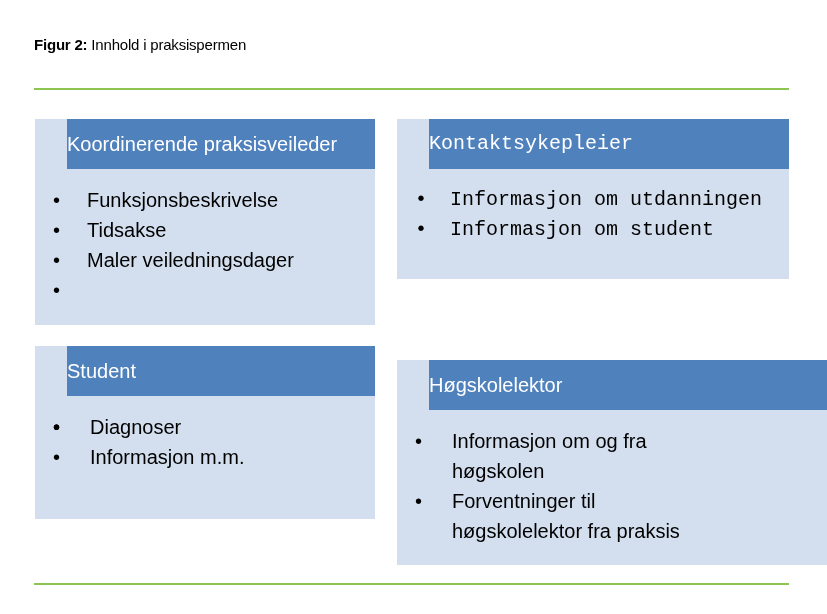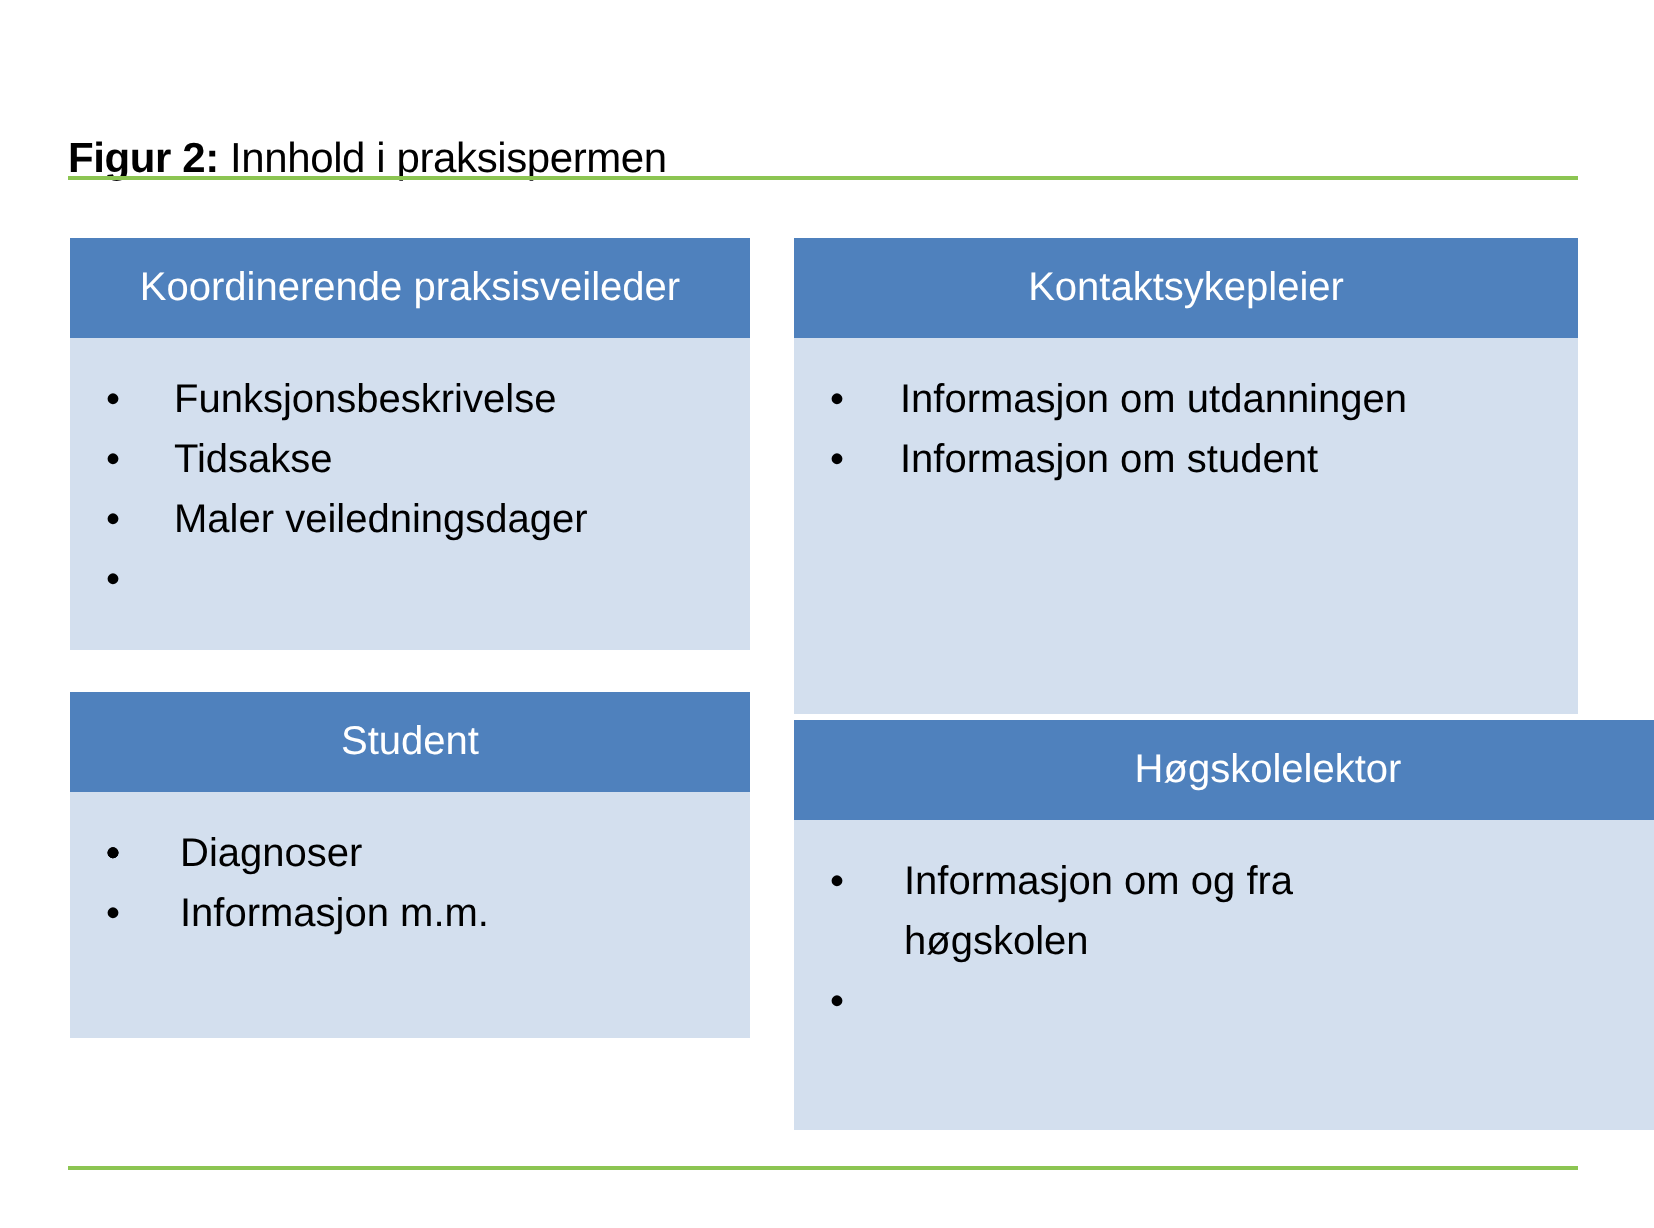--- a/index.html
+++ b/index.html
@@ -1,31 +1,31 @@
 <!DOCTYPE html>
 <html><head>
 <meta charset="utf-8">
 <style>
   html, body { margin:0; padding:0; background:#ffffff; }
   body { width:827px; height:614px; position:relative; overflow:hidden;
          font-family:"Liberation Sans", "DejaVu Sans", sans-serif; color:#000; }
-  .title { position:absolute; left:34px; top:36px; font-size:21px; letter-spacing:-0.2px;margin-top:32px; }
+  .title { position:absolute; left:34px; top:36px; font-size:15px; letter-spacing:-0.2px; }
   .title b { font-weight:bold; }
   .title .rest { font-weight:normal; }
   .rule { position:absolute; left:34px; width:755px; height:2px; background:#8cc552; }
   .rule.top { top:88px; }
   .rule.bottom { top:583px; }
   .box { position:absolute; background:#d3dfee; }
   .box .hdr { background:#4f81bd; color:#fff; height:50px; line-height:50px;
-              text-align:center; font-size:20px; }
+              text-align:left; font-size:20px;margin-left:32px; }
   .box ul { list-style:none; margin:0; padding:16px 0 0 0; }
   .box li { position:relative; font-size:20px; line-height:30px; padding-left:53px; }
   .box li .dot { position:absolute; left:18px; top:0; font-size:20px; }
   #b1 { left:35px; top:119px; width:340px; height:206px; }
-  #b2 { left:397px; top:119px; width:392px; height:238px; }
+  #b2 { left:397px; top:119px; width:392px; height:160px;font-family:Liberation Mono, monospace; }
   #b3 { left:35px; top:346px; width:340px; height:173px; }
   #b4 { left:397px; top:360px; width:474px; height:205px; }
   #b1 li { padding-left:52px; }
   #b3 li, #b4 li { padding-left:55px; }
 </style>
 </head>
 <body>
 
 <div class="title">
   <b>Figur 2:</b><span class="rest"> Innhold i praksispermen</span>
@@ -58,17 +58,17 @@
     <li><span class="dot">•</span></li>
     <li><span class="dot">•</span><span>Diagnoser</span></li>
     <li><span class="dot">•</span><span>Informasjon m.m.</span></li>
   </ul>
 </div>
 
 <div class="box" id="b4">
   <div class="hdr">Høgskolelektor</div>
   <ul>
     <li style="width:230px;"><span class="dot">•</span><span>Informasjon om og fra høgskolen</span></li>
-    <li style="width:270px;"><span class="dot">•</span></li>
+    <li style="width:270px;"><span class="dot">•</span><span>Forventninger til høgskolelektor fra praksis</span></li>
   </ul>
 </div>
 
 <div class="rule bottom"></div>
 
 </body></html>

